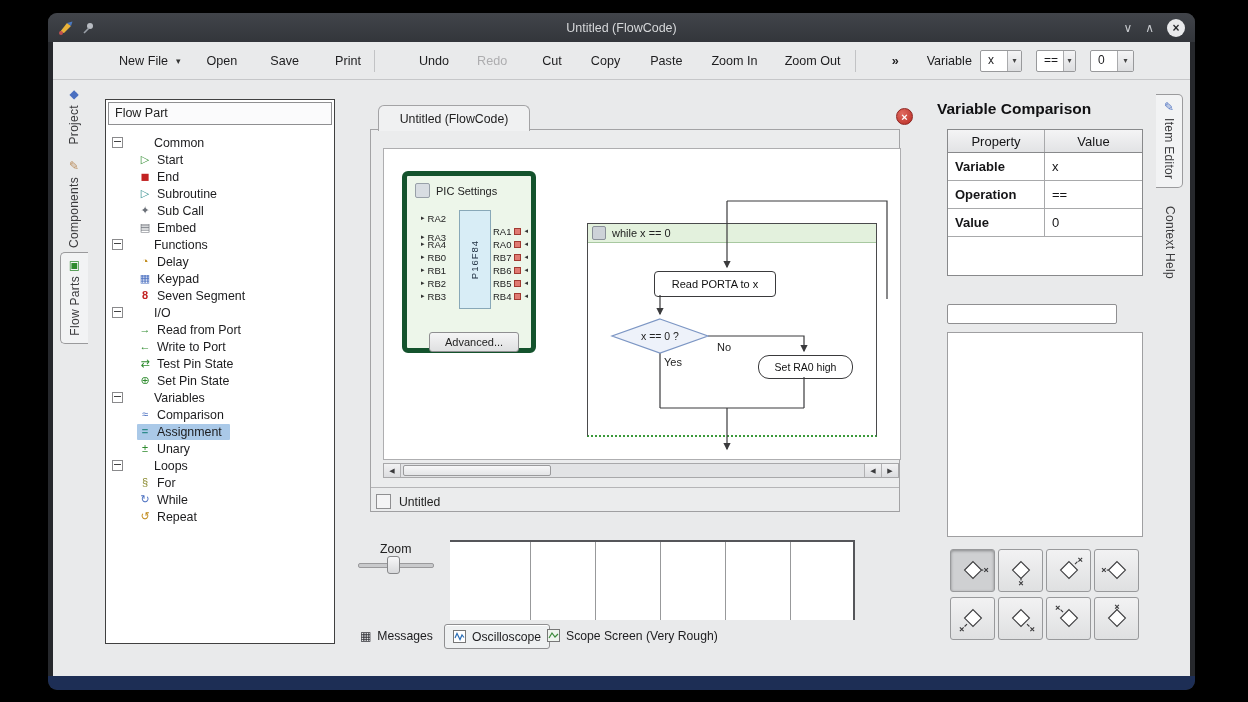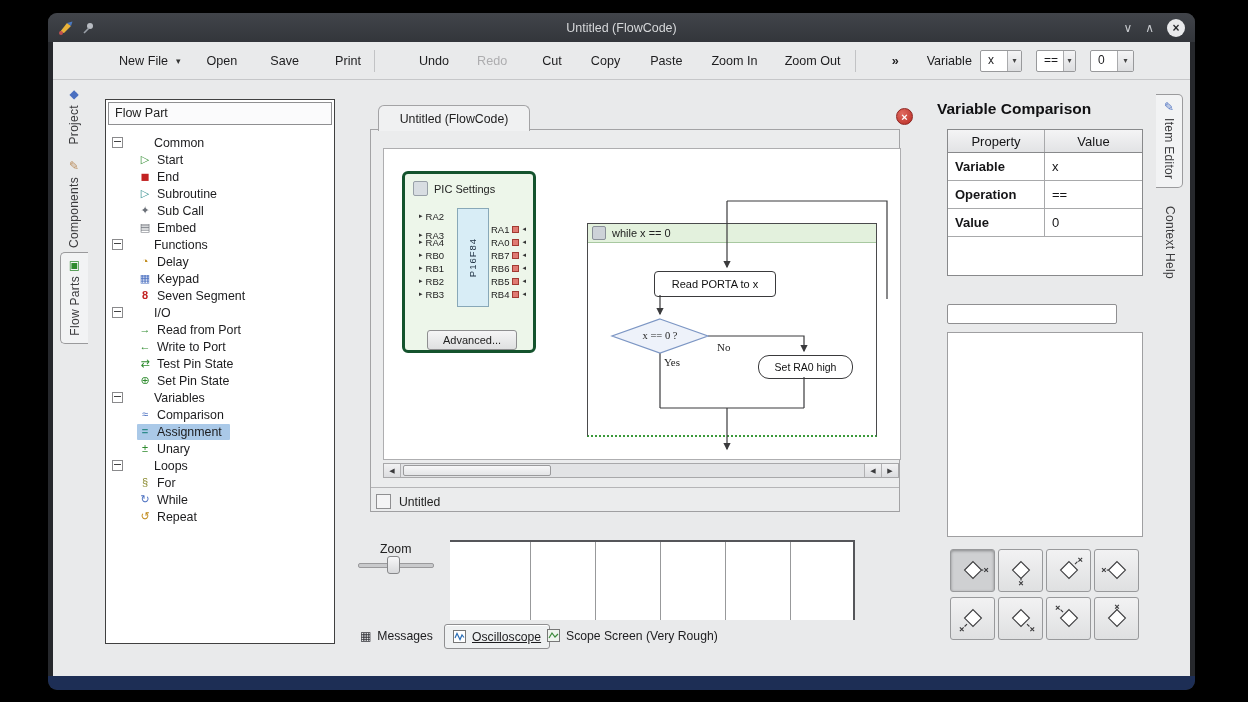--- a/index.html
+++ b/index.html
@@ -66,23 +66,23 @@
   .canvas{position:absolute;left:12px;top:18px;width:516px;height:310px;background:#fff;
     border:1px solid #aeaeb0;box-sizing:content-box;overflow:hidden;}
   .flow-svg{position:absolute;left:0;top:0;z-index:2;pointer-events:none;}
   .while-box{position:absolute;left:203px;top:74px;width:290px;height:214px;z-index:1;
     border:1px solid #4a4a4c;border-bottom:2px dotted #3a9a3a;box-sizing:border-box;}
   .while-head{position:absolute;left:0;top:0;right:0;height:18px;background:#e3f1dd;
     border-bottom:1px solid #a8c8a0;display:flex;align-items:center;gap:6px;padding-left:4px;font-size:11px;color:#222;}
   .while-ic{width:12px;height:12px;background:#cdd2d8;border:1px solid #8a9099;border-radius:2px;flex:none;}
   .fc-box{position:absolute;background:#fff;border:1px solid #3a3a3c;display:flex;align-items:center;
     justify-content:center;font-size:11px;color:#111;z-index:1;}
-  .fc-label{position:absolute;font-size:10.5px;color:#222;z-index:3;font-family:Liberation Serif, serif;}
+  .fc-label{position:absolute;font-size:10.5px;color:#222;z-index:3;}
   .pic-panel{position:absolute;left:18px;top:22px;width:134px;height:182px;background:#edf6ea;
-    border:3px solid #14532d;border-radius:6px;z-index:1;box-sizing:border-box;}
+    border:5px solid #14532d;border-radius:6px;z-index:1;box-sizing:border-box;}
   .pic-head{position:absolute;left:8px;top:7px;display:flex;align-items:center;gap:6px;font-size:11px;color:#222;}
   .pic-ic{width:13px;height:13px;background:#d8dde2;border:1px solid #98a0a8;border-radius:2px;flex:none;}
   .chip{position:absolute;left:52px;top:34px;width:30px;height:97px;background:#d8edf6;border:1px solid #88a8b8;
     display:flex;align-items:center;justify-content:center;}
   .chip span{transform:rotate(-90deg);font-size:9.5px;letter-spacing:1px;color:#234;white-space:nowrap;}
   .pin-row{position:absolute;display:flex;align-items:center;gap:3px;font-size:9.5px;color:#222;height:12px;}
   .pin-arrow{font-size:7px;color:#333;line-height:8px;}
   .pin-sq{width:5px;height:5px;background:#e07a72;border:1px solid #a23a32;flex:none;}
   .adv-btn{position:absolute;left:22px;top:156px;width:90px;height:20px;font-size:11px;color:#222;
     background:linear-gradient(#f5f5f6,#dfe0e1);border:1px solid #8f8f91;border-radius:3px;
@@ -104,21 +104,21 @@
   .zoom-label{position:absolute;left:327px;top:500px;font-size:12.3px;color:#222;}
   .zoom-track{position:absolute;left:305px;top:521px;width:74px;height:3px;background:#c9cacc;
     border:1px solid #9a9a9c;border-radius:2px;}
   .zoom-handle{position:absolute;left:334px;top:514px;width:11px;height:16px;
     background:linear-gradient(#f8f8f9,#d8d9db);border:1px solid #87888a;border-radius:3px;}
   .scope{position:absolute;left:397px;top:498px;width:405px;height:80px;background:#fff;
     border-top:2px solid #55565a;border-right:2px solid #55565a;box-sizing:border-box;}
   .scope .vline{position:absolute;top:0;bottom:0;width:1px;background:#98999b;}
   .btab{position:absolute;top:582px;height:23px;display:flex;align-items:center;gap:6px;font-size:12.2px;color:#1d1d1f;}
   .btab.selected{background:#eef0f1;border:1px solid #8f8f91;border-radius:3px;padding:0 8px;
-    box-shadow:inset 0 1px 0 #fff;text-decoration:underline;}
+    box-shadow:inset 0 1px 0 #fff;}
   .btab-ic{font-size:12px;line-height:12px;}
   
   .ie-title{position:absolute;left:884px;top:58px;font-size:15.5px;font-weight:bold;color:#101012;}
   .vtable{position:absolute;left:894px;top:87px;width:196px;height:147px;background:#fff;
     border:1px solid #88898b;box-sizing:border-box;}
   .vrow{display:flex;height:27px;border-bottom:1px solid #a8a9ab;}
   .vrow.head{height:22px;background:linear-gradient(#f4f4f5,#e2e3e5);border-bottom:1px solid #88898b;}
   .vcell{box-sizing:border-box;display:flex;align-items:center;font-size:13px;color:#151517;padding-left:7px;}
   .vcell.p{width:97px;border-right:1px solid #a8a9ab;font-weight:bold;}
   .vcell.v{flex:1;}

